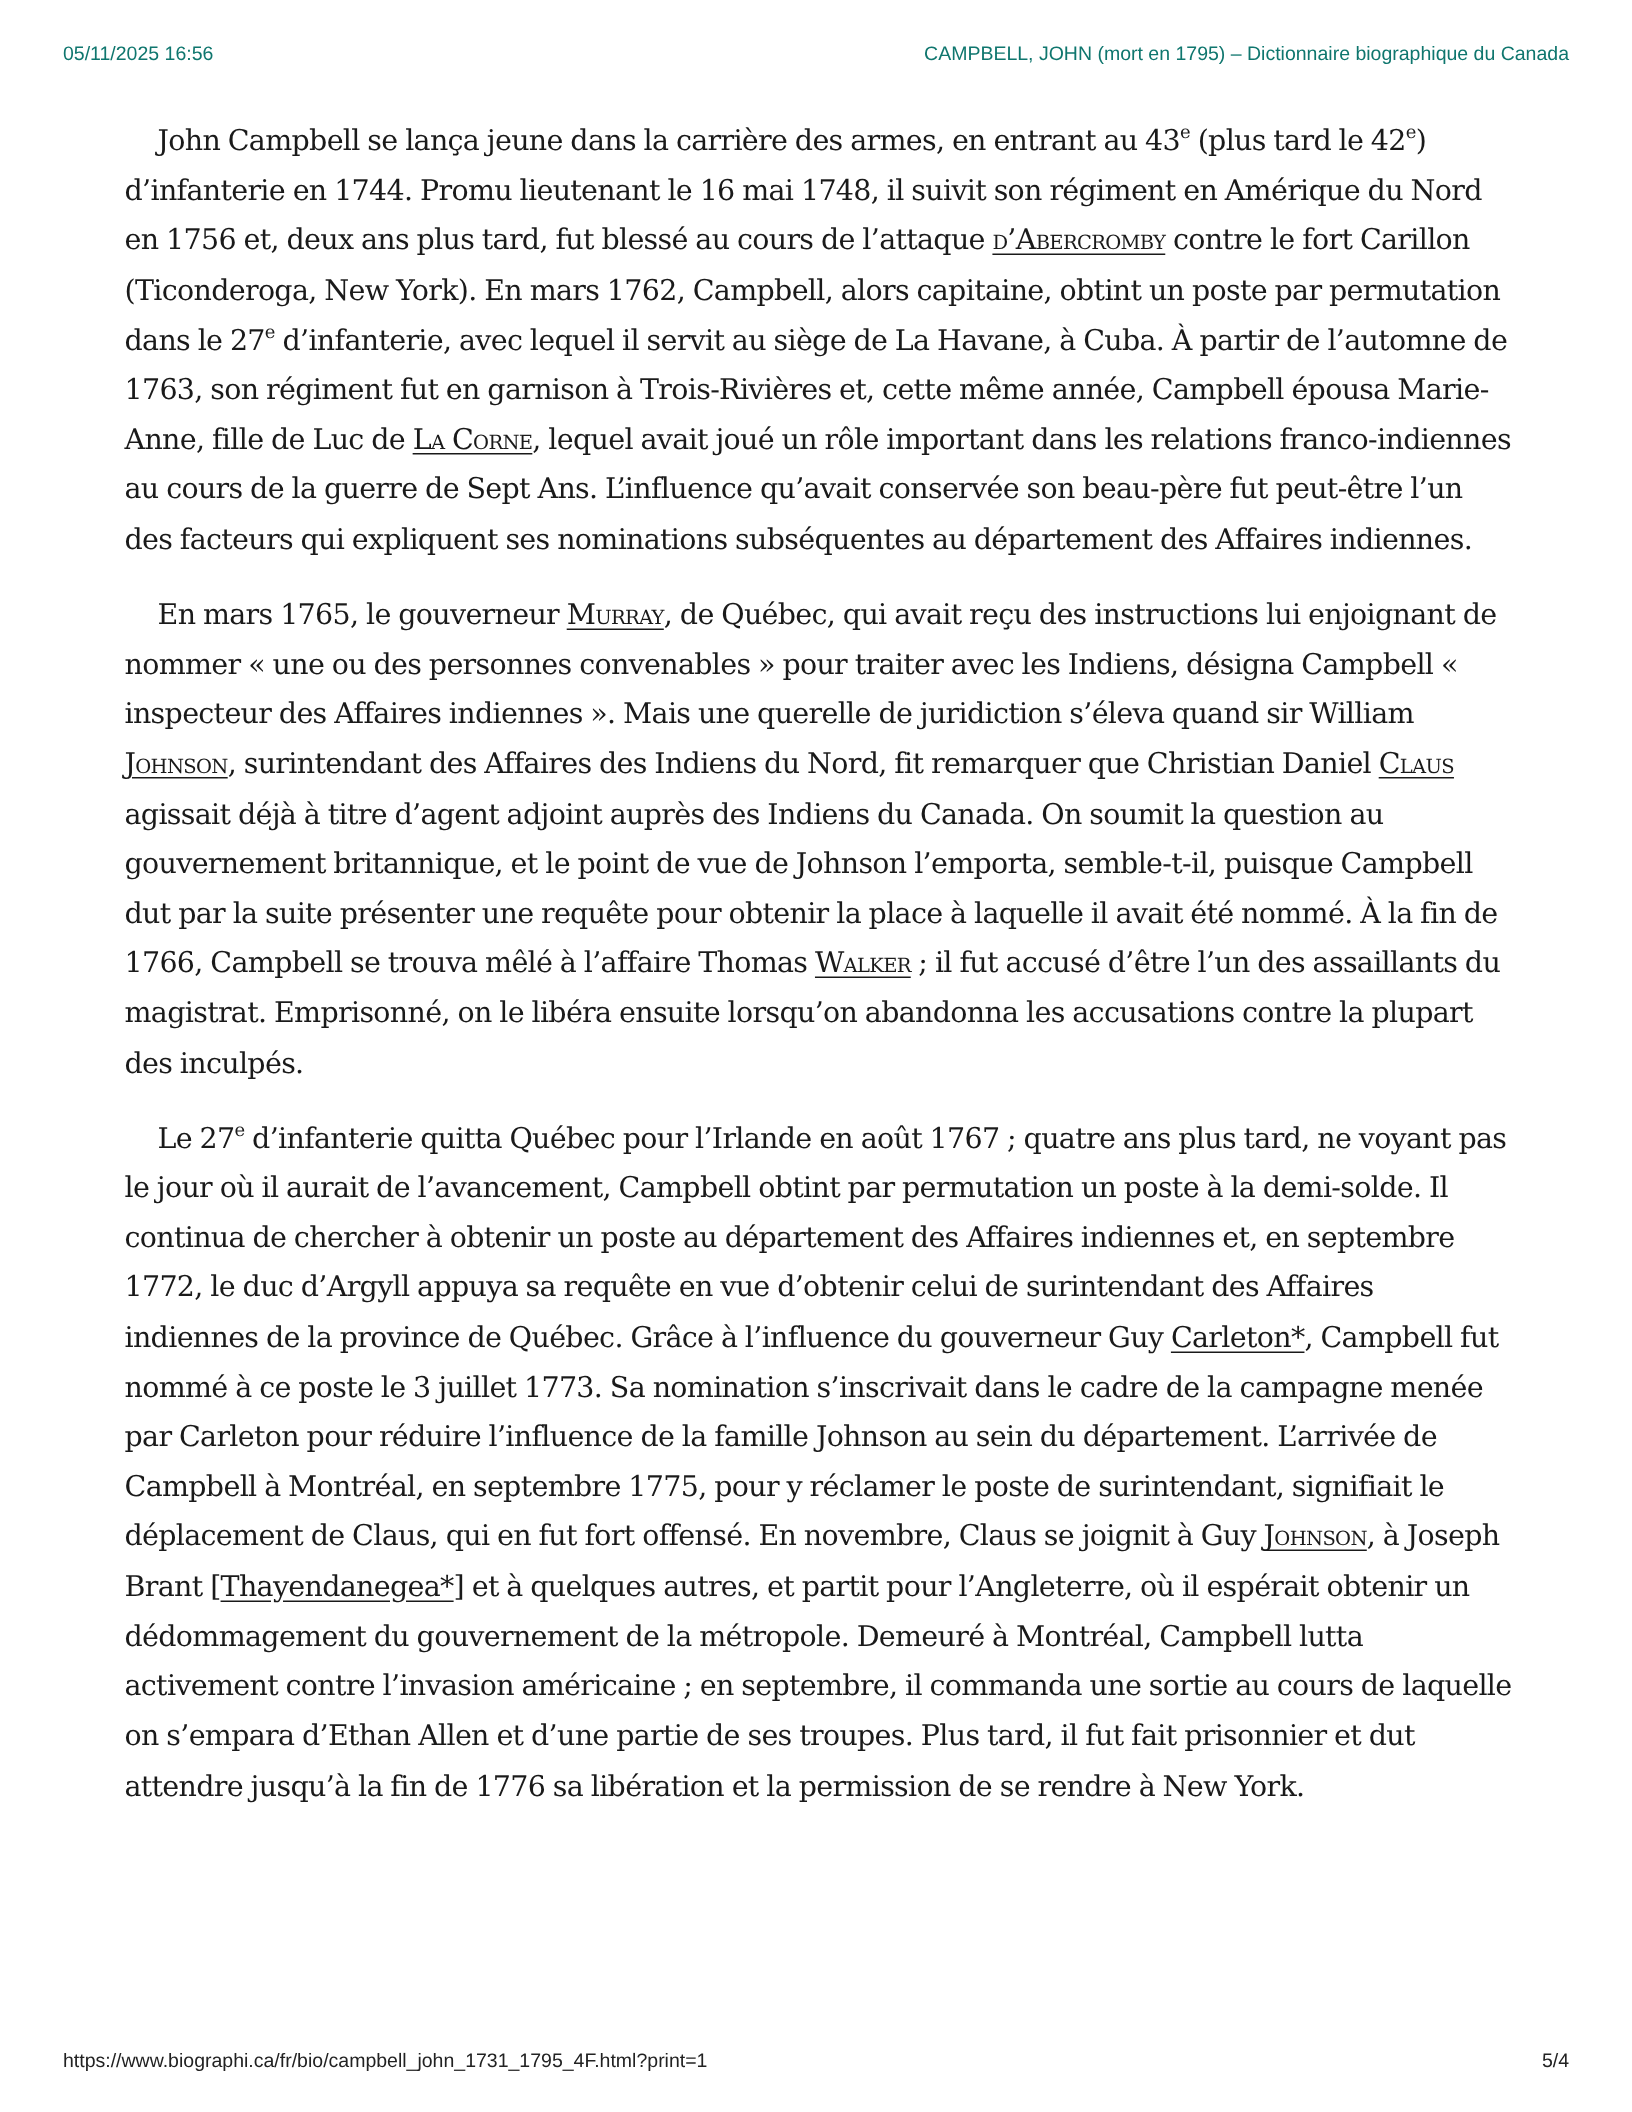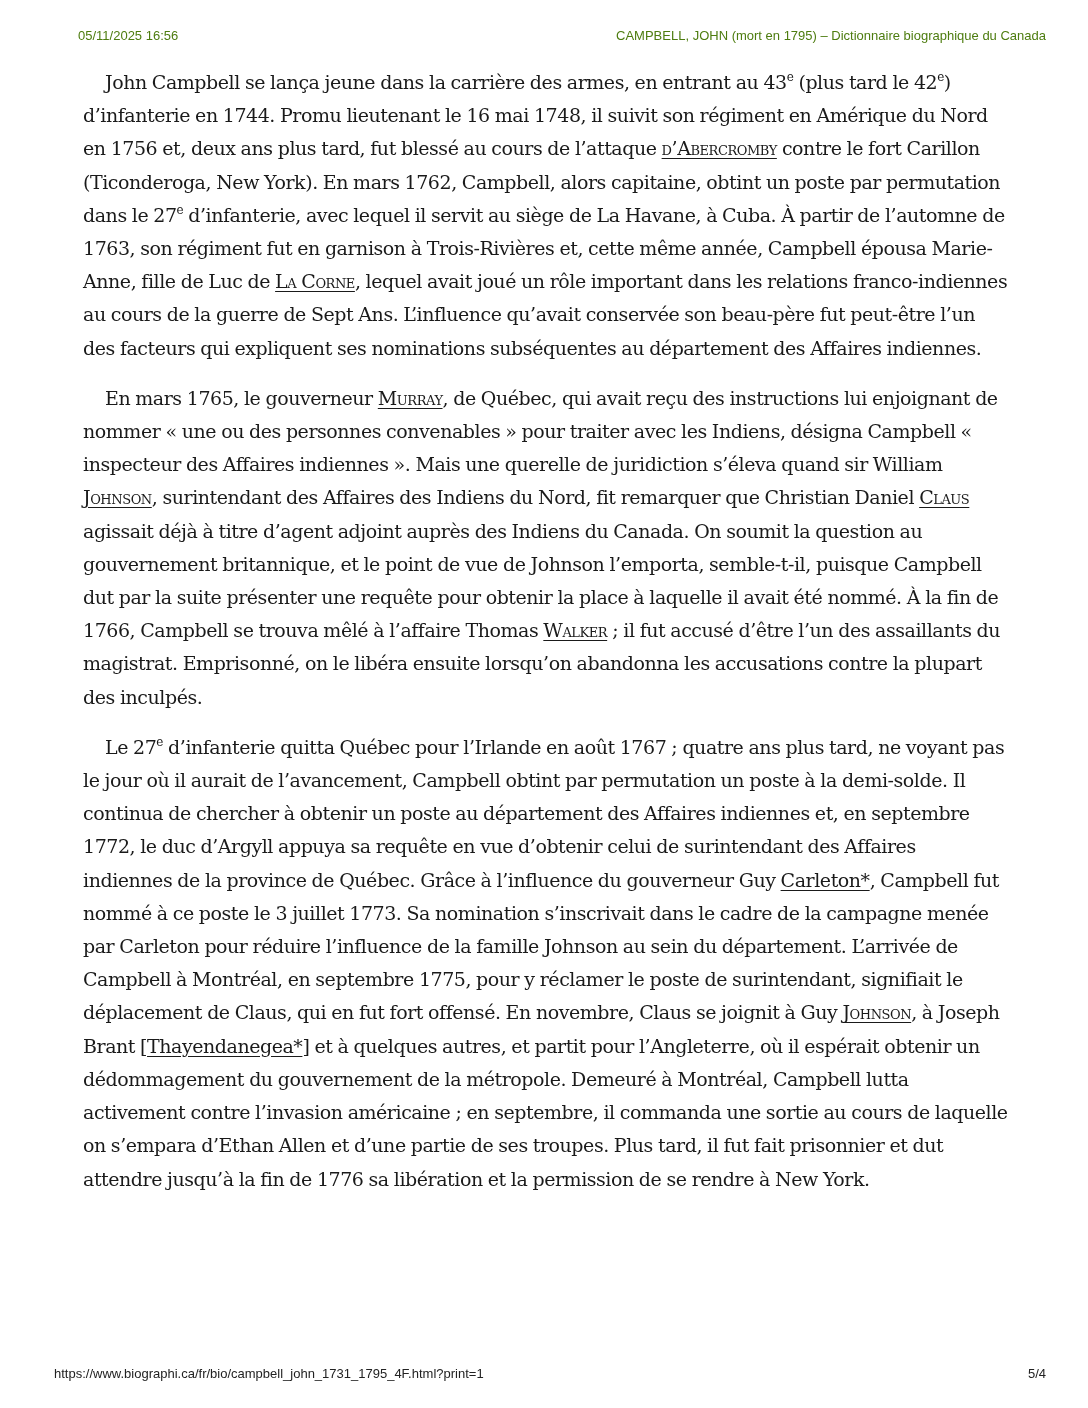--- a/index.html
+++ b/index.html
@@ -15,22 +15,21 @@
       color: #1a1a1a;
     }
     .print-header {
       position: absolute;
       top: 28px;
       left: 42px;
       right: 42px;
       height: 18px;
       font-family: "Liberation Sans", sans-serif;
       font-size: 13px;
-      color: #4d7c0f;
-      margin-left: 36px;
+      color: #0f766e;
     }
     .print-header .date {
       position: absolute;
       left: 0;
       top: 0;
     }
     .print-header .doc-title {
       position: absolute;
       left: 0;
       right: 0;
@@ -42,21 +41,21 @@
       top: 1366px;
       left: 42px;
       right: 42px;
       height: 18px;
       font-family: "Liberation Sans", sans-serif;
       font-size: 13px;
       color: #222;
     }
     .print-footer .url {
       position: absolute;
-      left: 12px;
+      left: 0;
       top: 0;
     }
     .print-footer .page-num {
       position: absolute;
       right: 0;
       top: 0;
     }
     .content {
       position: absolute;
       top: 66px;
@@ -67,20 +66,21 @@
       line-height: 33.2px;
       letter-spacing: -0.45px;
       word-spacing: -0.5px;
     }
     .content p {
       margin: 0 0 17px 0;
       padding: 0;
     }
     .content p.indent {
       text-indent: 22px;
+      margin-top: 12px;
     }
     .content .bold {
       font-weight: bold;
     }
     .content a {
       color: #1a1a1a;
       text-decoration: underline;
       text-underline-offset: 3px;
     }
     .content a.smallcaps {

